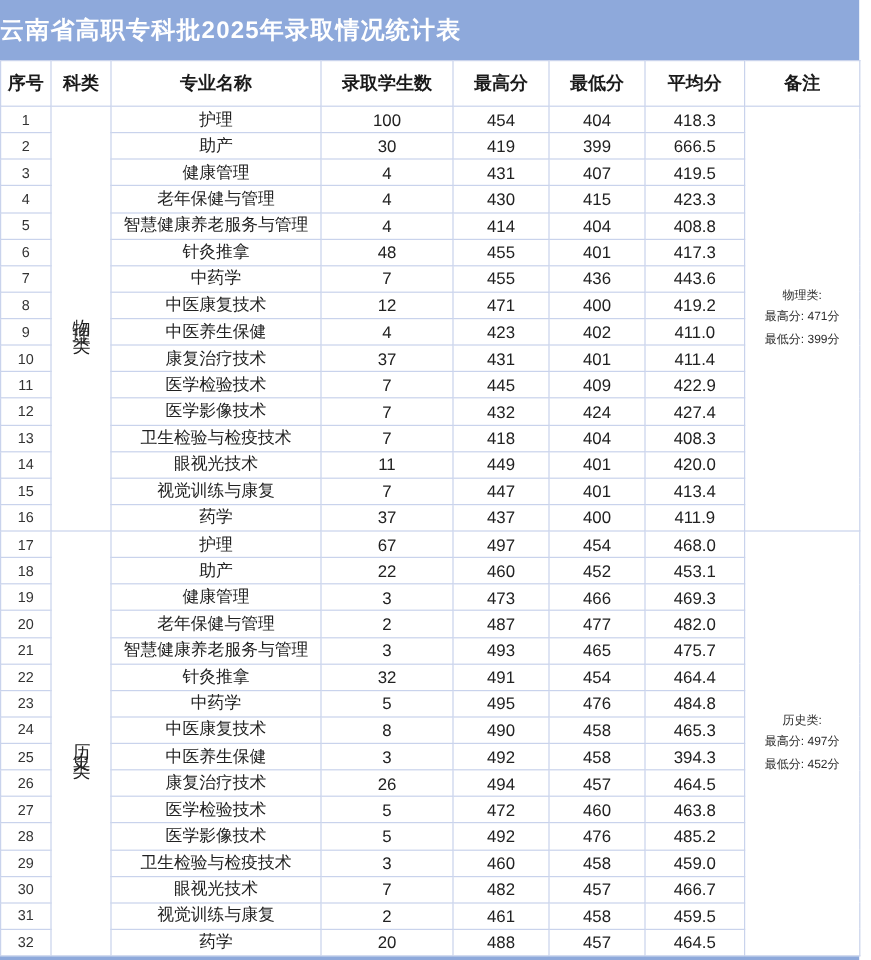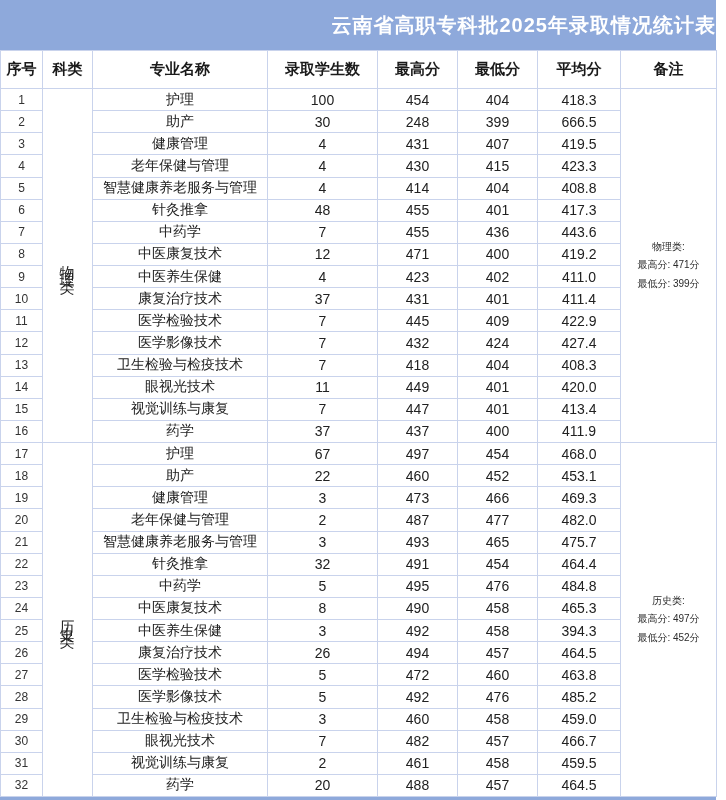--- a/index.html
+++ b/index.html
@@ -14,21 +14,21 @@
   }
   .title-bar {
     width: 716px;
     height: 50px;
     background: #8EA9DB;
     color: #ffffff;
     font-size: 20px;
     font-weight: bold;
     display: flex;
     align-items: center;
-    justify-content: flex-end;
+    justify-content: flex-start;
     letter-spacing: 1px;
   }
   table.stats {
     width: 716px;
     height: 747px;
     border-collapse: collapse;
     table-layout: fixed;
   }
   table.stats th, table.stats td {
     border: 1px solid #C9D3EC;
@@ -116,21 +116,21 @@
     <td class="remark-cell" rowspan="16">
             <div>物理类:</div>
             <div>最高分: 471分</div>
             <div>最低分: 399分</div>
           </td>
         </tr>
         <tr>
       <td class="c-no">2</td>
       <td class="c-major">助产</td>
       <td class="c-num">30</td>
-      <td class="c-num">248</td>
+      <td class="c-num">419</td>
       <td class="c-num">399</td>
       <td class="c-num">666.5</td>
     </tr>
         <tr>
       <td class="c-no">3</td>
       <td class="c-major">健康管理</td>
       <td class="c-num">4</td>
       <td class="c-num">431</td>
       <td class="c-num">407</td>
       <td class="c-num">419.5</td>

